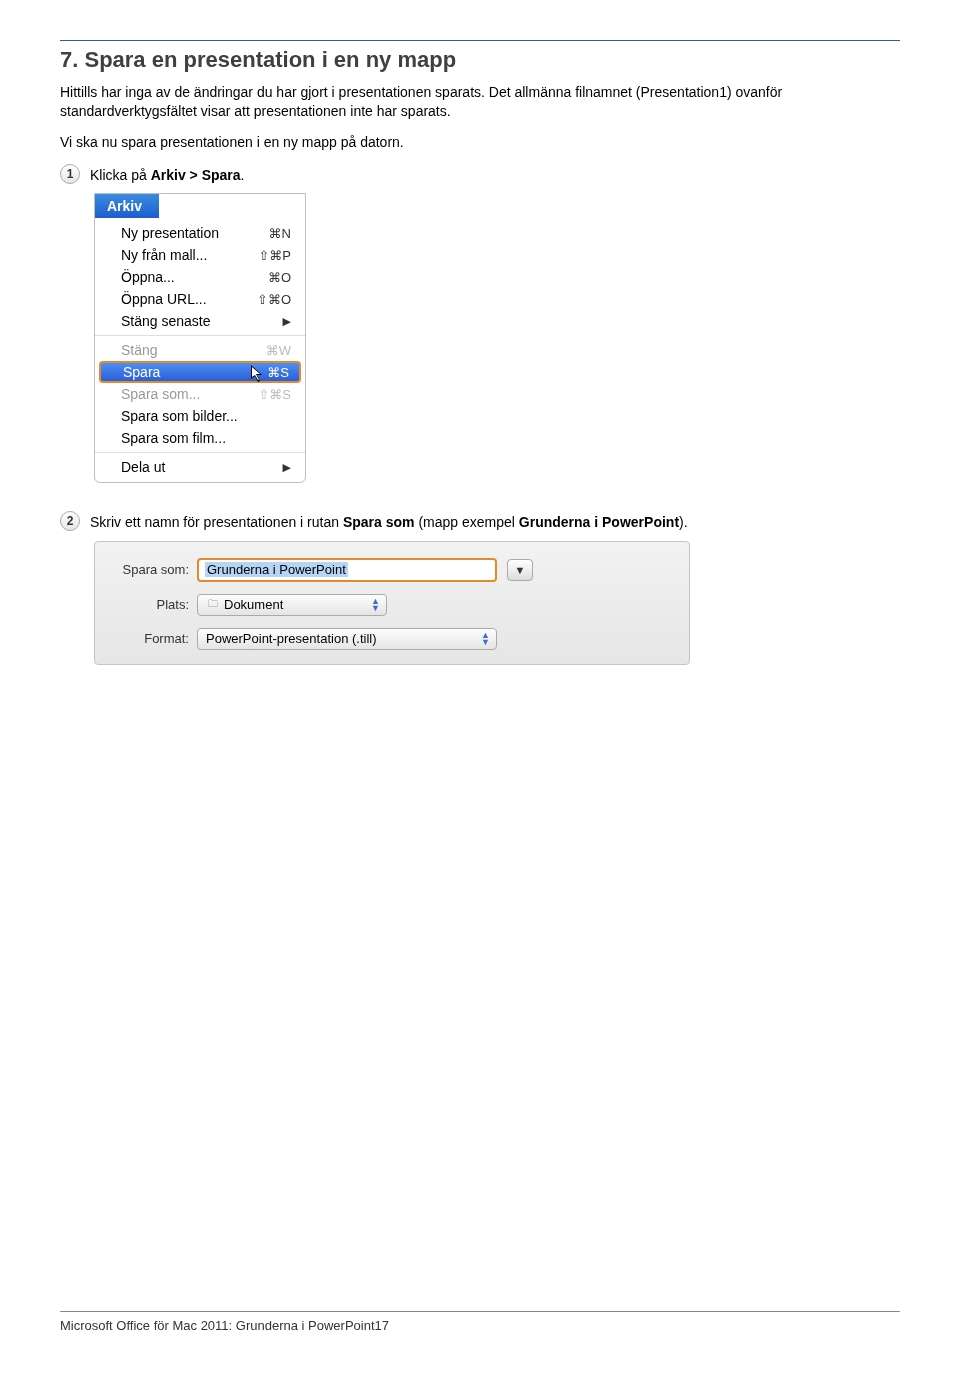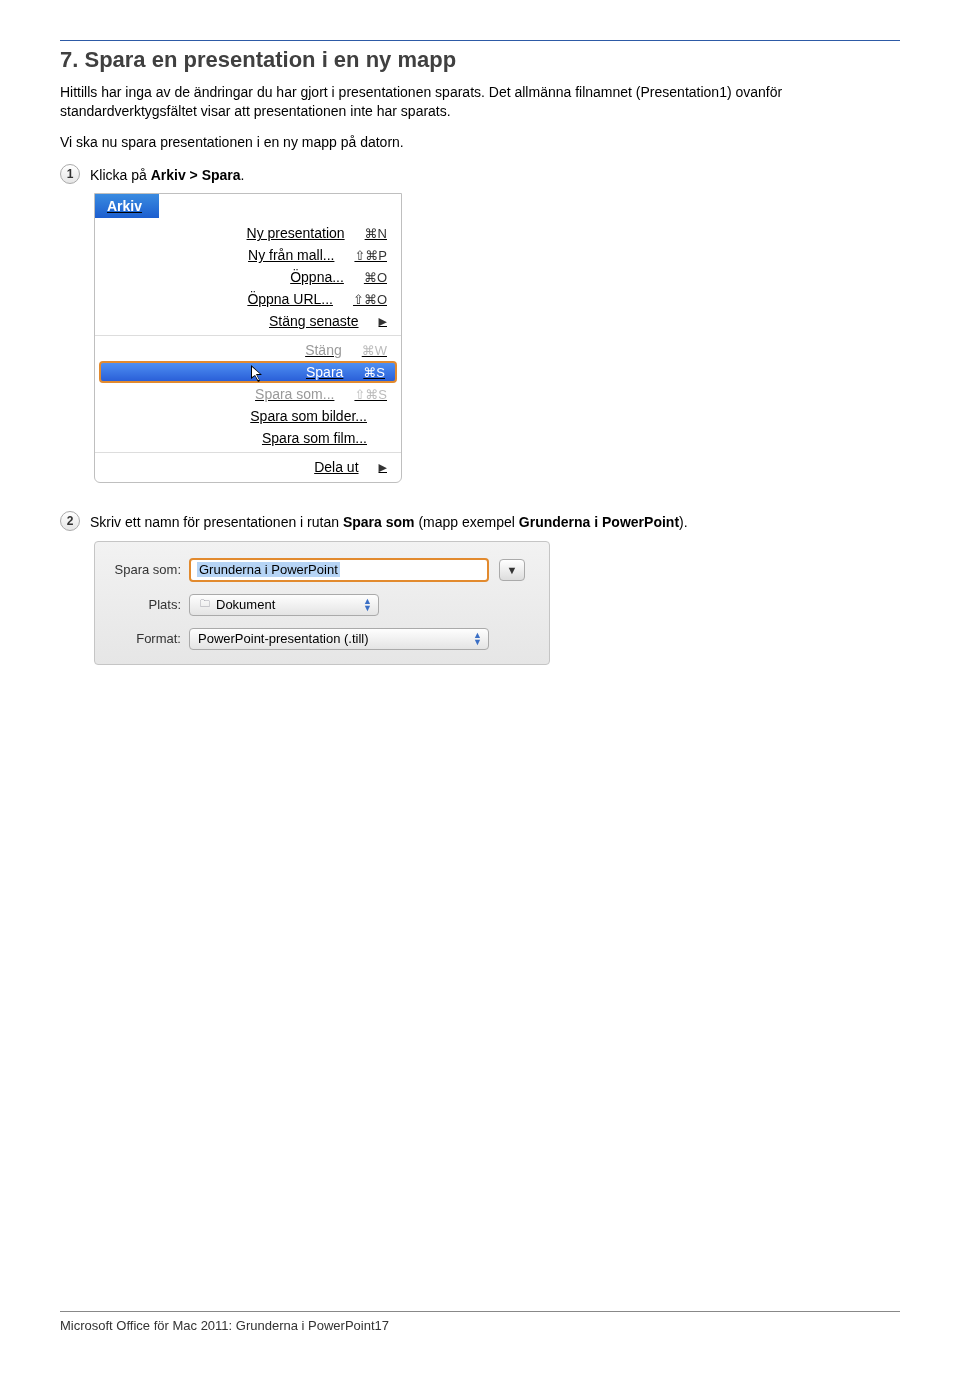--- a/index.html
+++ b/index.html
@@ -49,41 +49,40 @@
   .step-text {
     font-size: 14px;
     line-height: 1.4;
     padding-top: 2px;
   }
   .step-text b { font-weight: bold; }
   .image-block { margin: 8px 0 28px 34px; }
 
   
   .arkiv-menu {
-    width: 308px;
+    width: 212px;
     border: 1px solid #bfbfbf;
     border-radius: 0 0 6px 6px;
     background: #fff;
     font-family: "Lucida Grande", Arial, sans-serif;
     font-size: 14px;
     overflow: hidden;
-    text-decoration: underline;
   }
   .arkiv-head {
     background: linear-gradient(#3a8be0, #1c5ecf);
     color: #fff;
     font-weight: bold;
     padding: 4px 12px;
     font-size: 14px;
     width: 64px;
   }
   .menu-items { padding: 4px 0; }
   .menu-item {
     display: flex;
-    justify-content: flex-end;
+    justify-content: space-between;
     align-items: center;
     padding: 2px 14px 2px 26px;
     color: #000;
     height: 22px;
     gap: 20px;
   }
   .menu-item.greyed { color: #999; }
   .menu-item .sc { font-size: 13px; color: #333; }
   .menu-item.greyed .sc { color: #bbb; }
   .menu-sep {
@@ -107,25 +106,25 @@
     left: 150px;
     top: 2px;
   }
   .submenu-arrow {
     font-size: 11px;
     color: #333;
   }
 
   
   .save-dialog {
-    width: 456px;
+    width: 596px;
     border: 1px solid #c5c5c5;
     background: linear-gradient(#f2f2f2,#e6e6e6);
     border-radius: 4px;
-    padding: 16px 18px 14px 12px;
+    padding: 16px 18px 14px 20px;
     font-family: "Lucida Grande", Arial, sans-serif;
     font-size: 13px;
   }
   .dlg-row {
     display: flex;
     align-items: center;
     margin-bottom: 12px;
   }
   .dlg-label {
     width: 82px;

